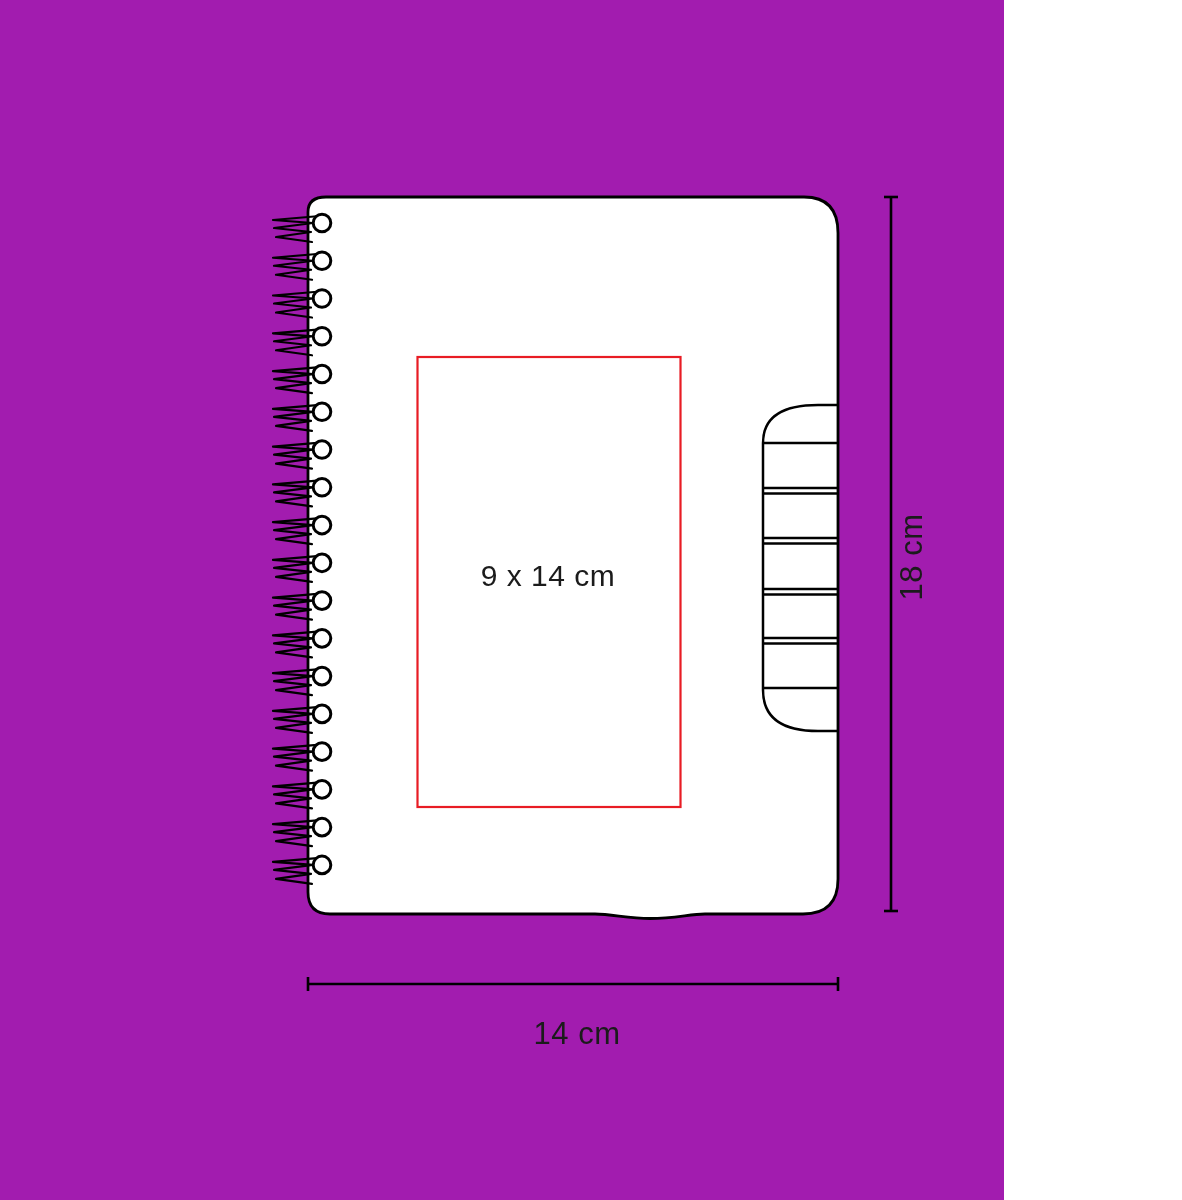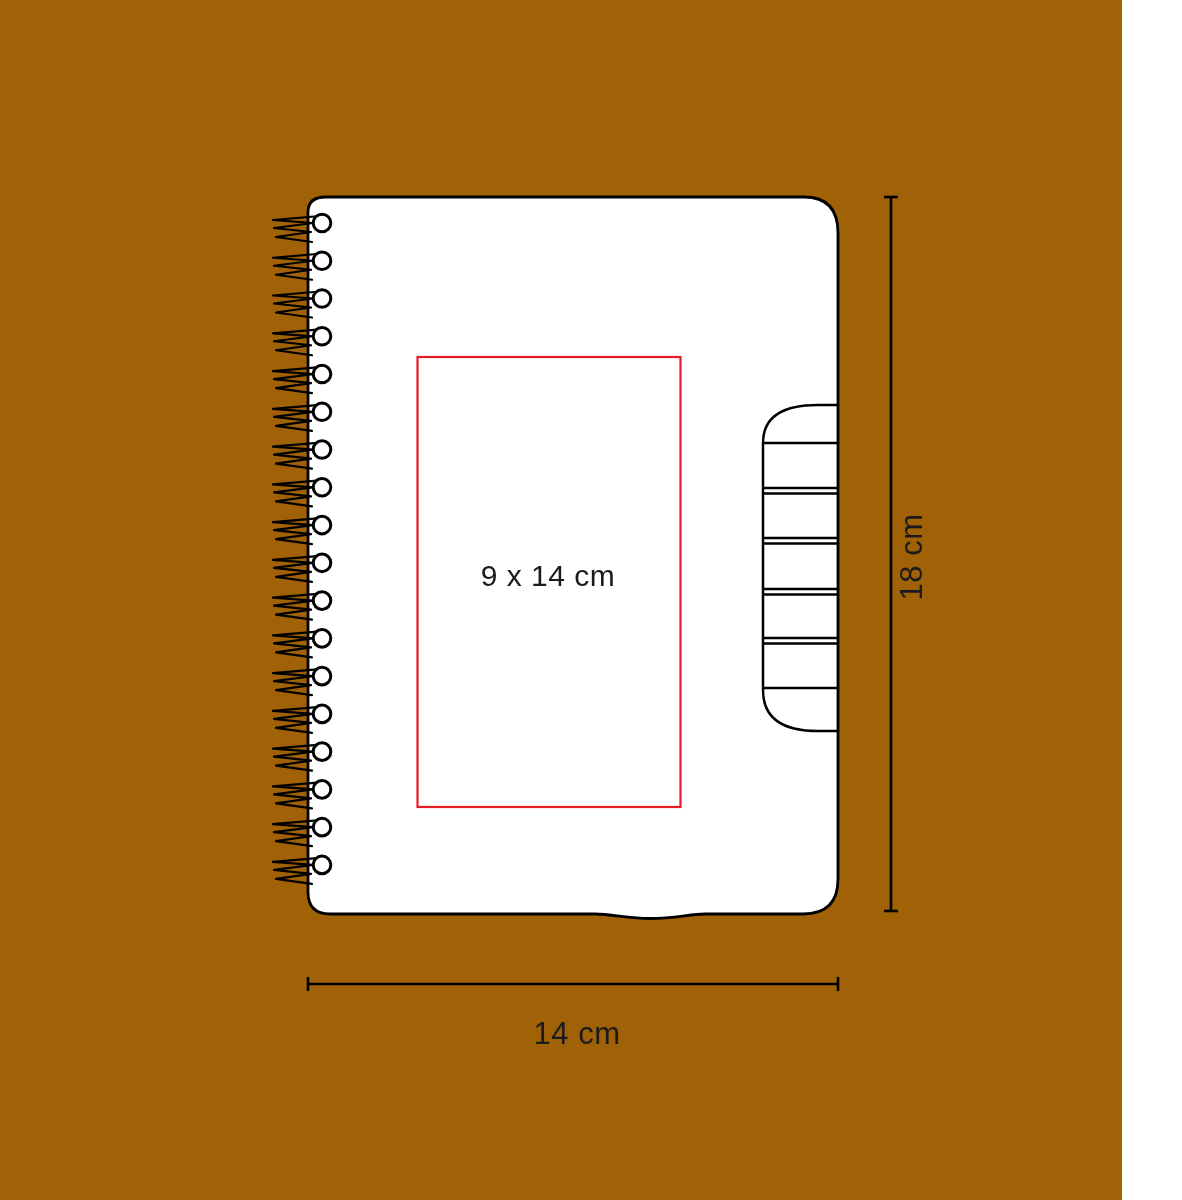--- a/index.html
+++ b/index.html
@@ -3,23 +3,23 @@
 <meta charset="utf-8">
 <style>
   html, body {
     margin: 0;
     padding: 0;
     background: #ffffff;
     font-family: "Liberation Sans", sans-serif;
   }
   .stage {
     position: relative;
-    width: 1122px;
+    width: 1004px;
     height: 1200px;
-    background: #a16207;
+    background: #a21caf;
     overflow: hidden;
   }
   svg { display: block; }
   .outline {
     fill: #ffffff;
     stroke: #000000;
     stroke-width: 2.8;
   }
   .tab-line {
     fill: none;

